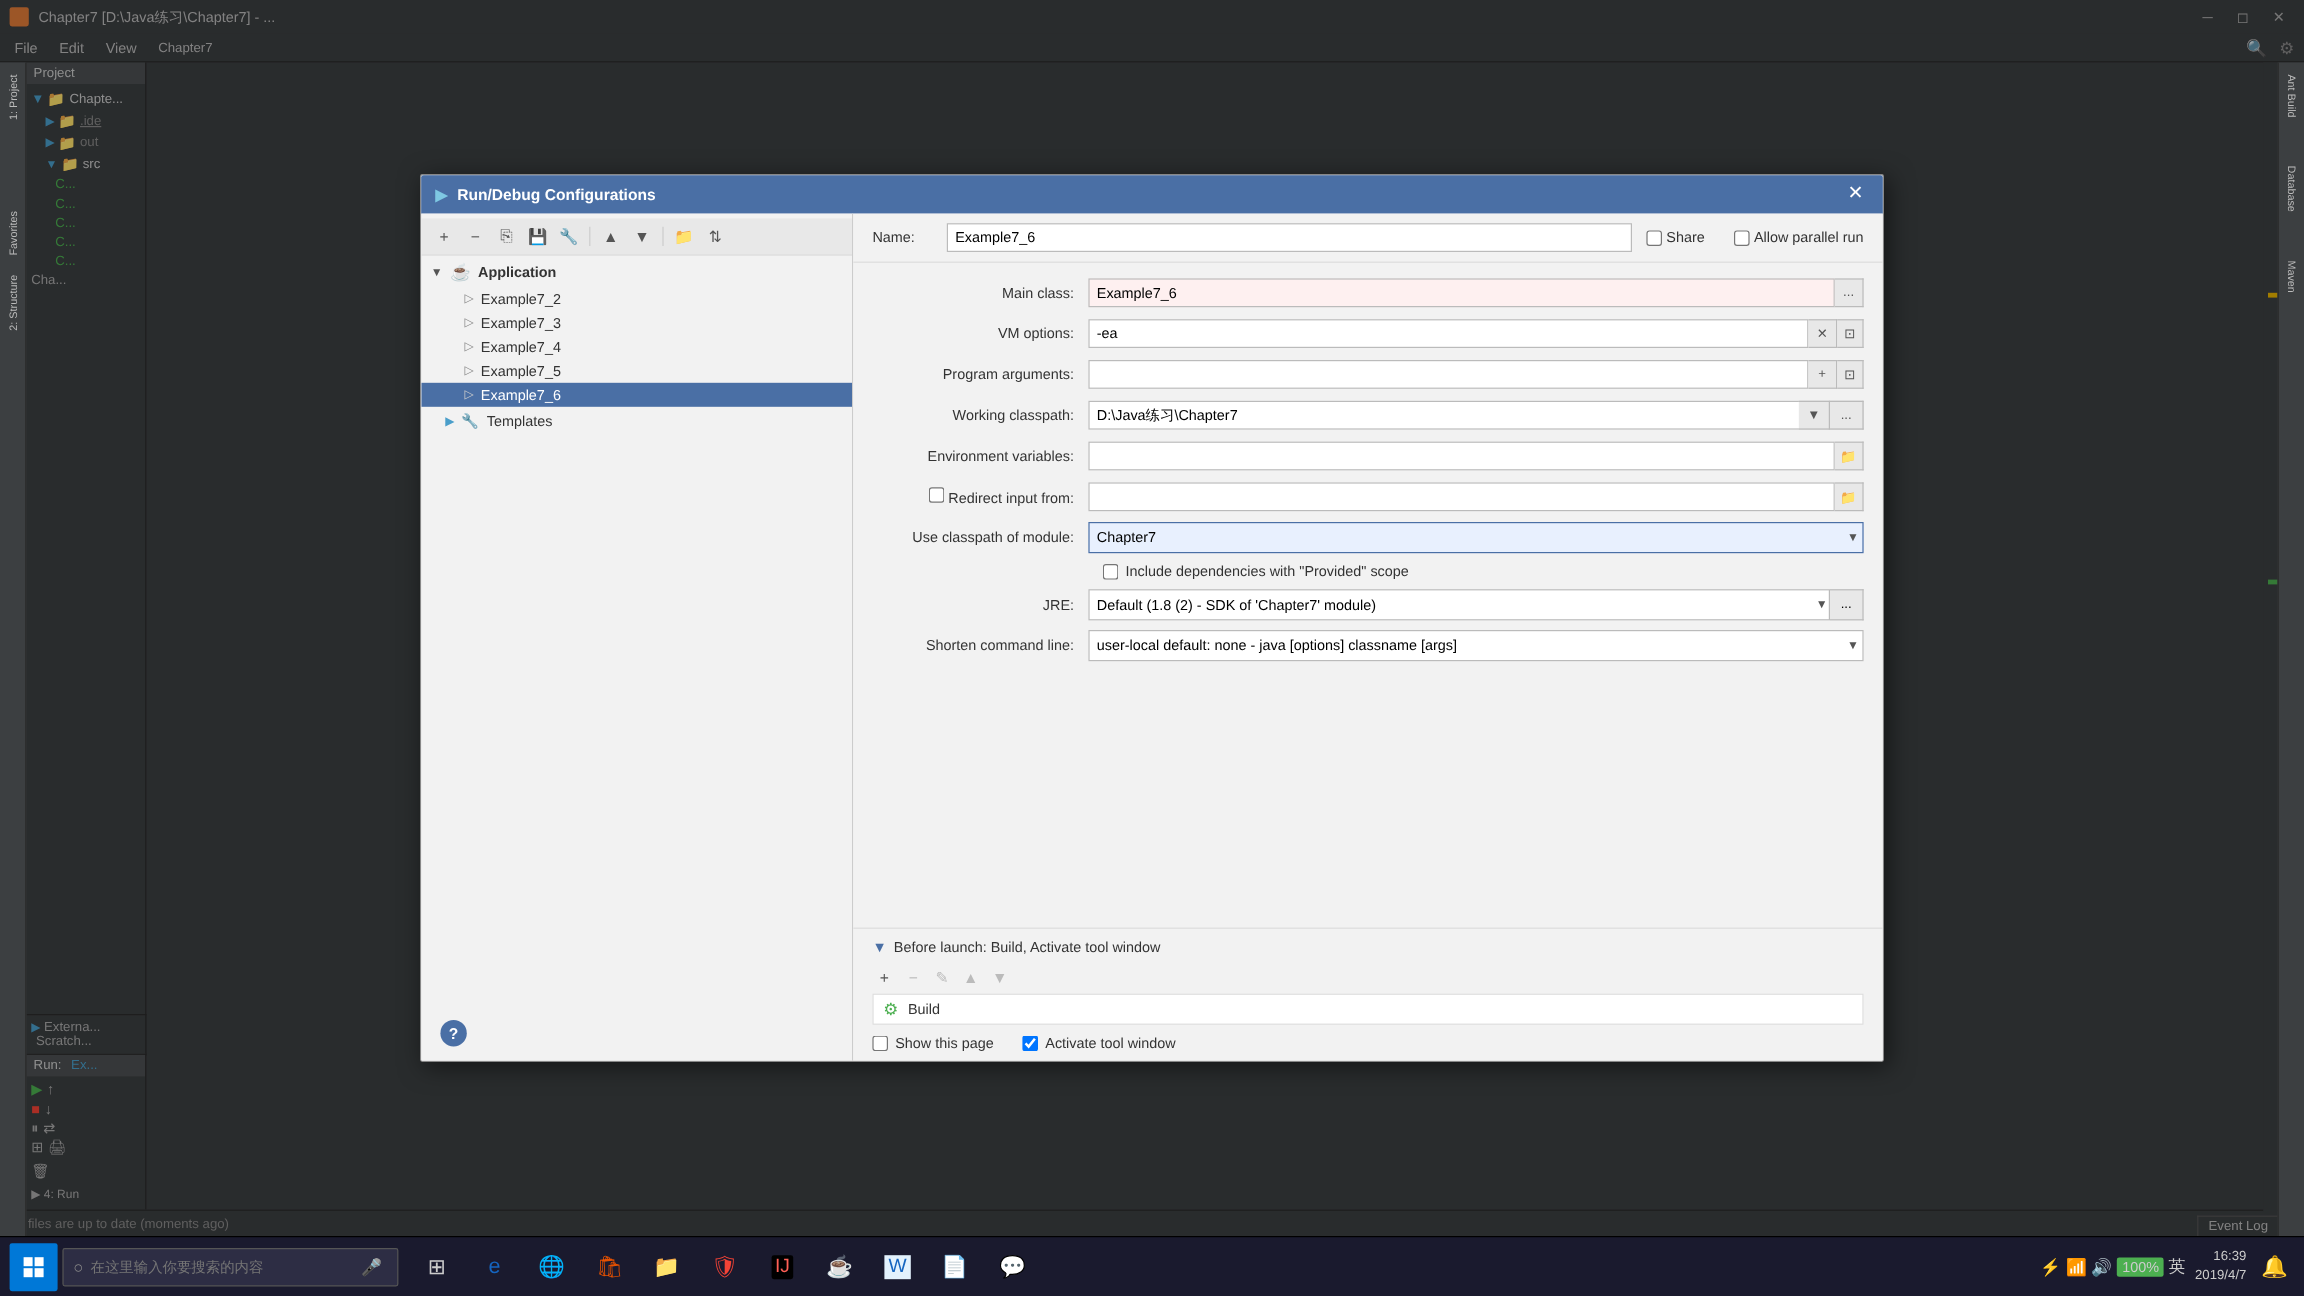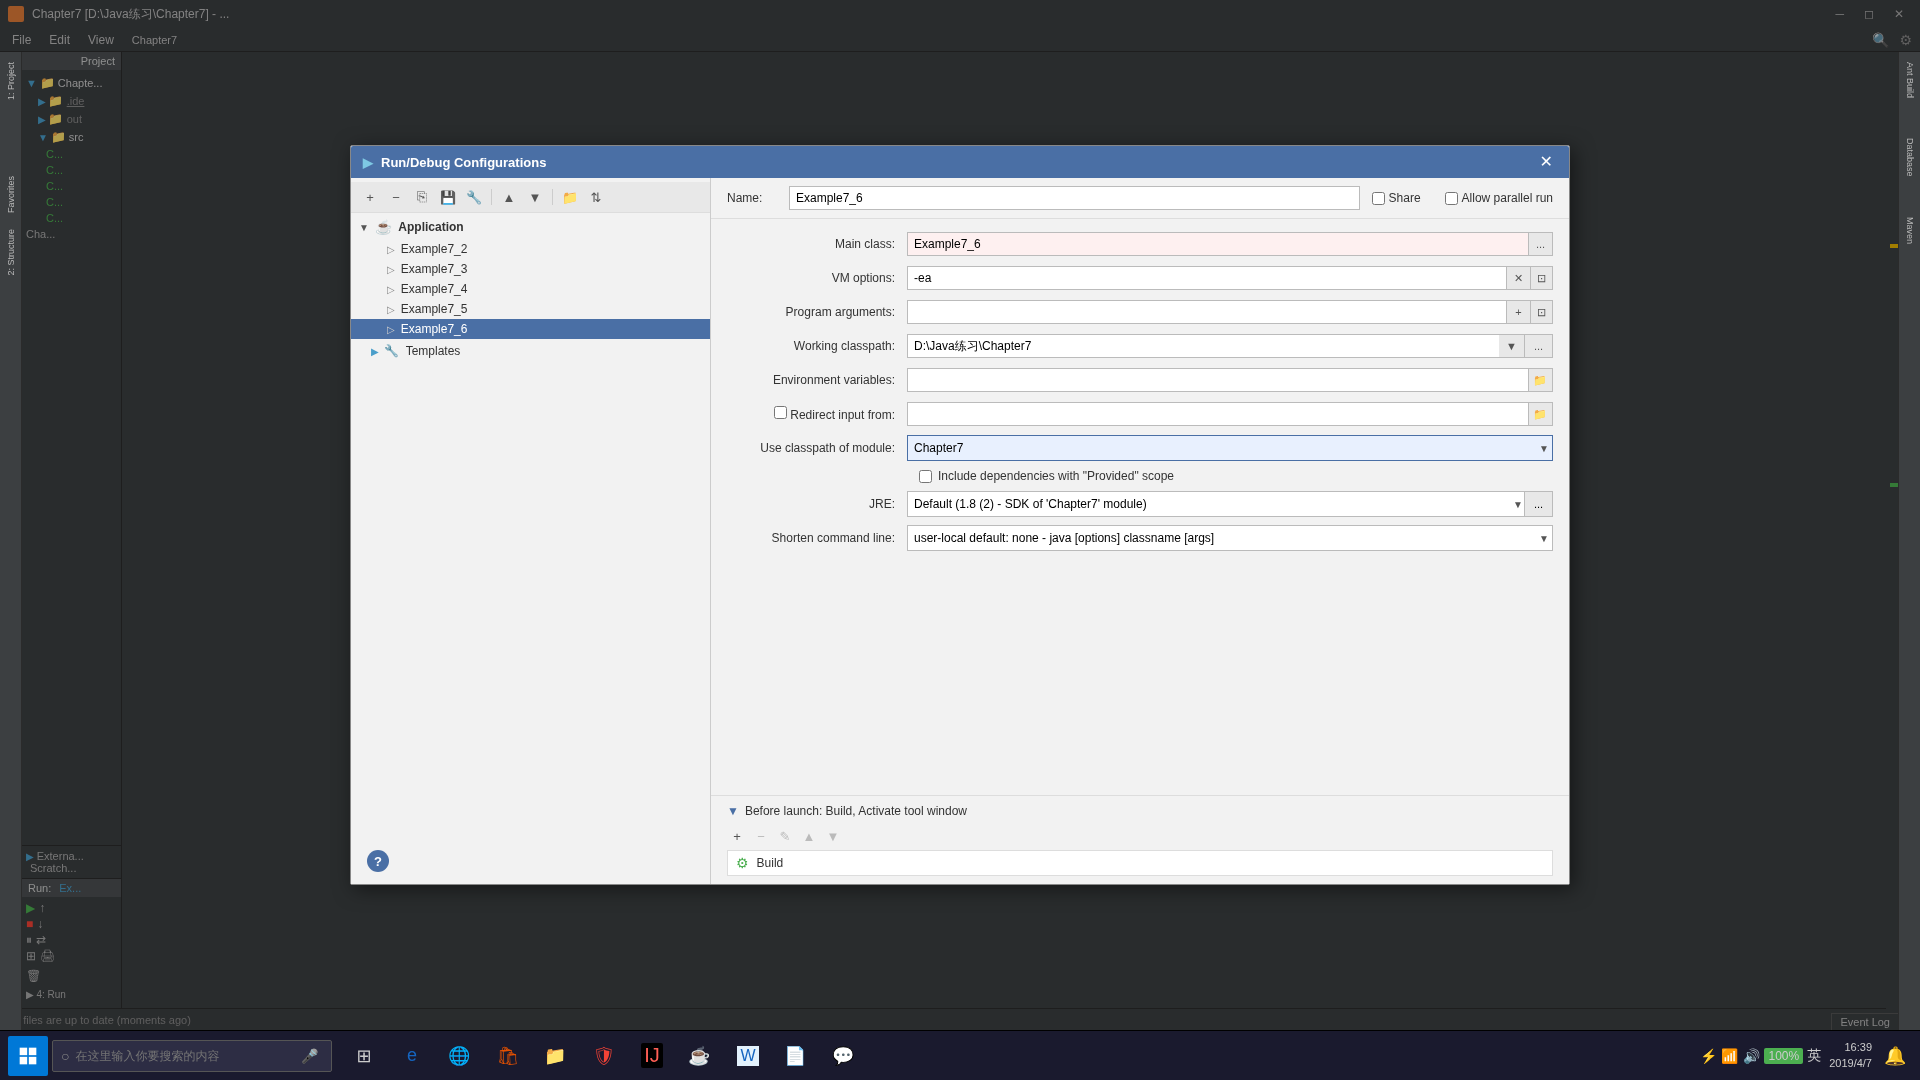--- a/index.html
+++ b/index.html
@@ -740,21 +740,21 @@
   </span>
 </div>
 
 <div style="position:absolute;top:52px;left:0;width:22px;bottom:50px;background:#3c3f41;border-right:1px solid #2b2b2b;display:flex;flex-direction:column;align-items:center;padding-top:8px;gap:12px;z-index:1;">
   <span style="writing-mode:vertical-rl;transform:rotate(180deg);font-size:9px;color:#bbb;cursor:pointer;padding:2px;">1: Project</span>
   <span style="writing-mode:vertical-rl;transform:rotate(180deg);font-size:9px;color:#bbb;cursor:pointer;padding:2px;margin-top:60px;">Favorites</span>
   <span style="writing-mode:vertical-rl;transform:rotate(180deg);font-size:9px;color:#bbb;cursor:pointer;padding:2px;">2: Structure</span>
 </div>
 
 <div style="position:absolute;top:52px;left:22px;width:100px;bottom:200px;background:#3c3f41;border-right:1px solid #2b2b2b;overflow:hidden;">
-  <div style="background:#4c5052;padding:3px 6px;font-size:11px;color:#ccc;display:flex;justify-content:flex-end;">
+  <div style="background:#4c5052;padding:3px 6px;font-size:11px;color:#ccc;display:flex;justify-content:flex-start;">
     <span>Project</span>
   </div>
   <div style="padding:4px 4px;color:#aaa;font-size:11px;">
     <div style="display:flex;align-items:center;gap:3px;padding:2px 0;">
       <span style="color:#4a9eca;">▼</span>
       <span style="color:#e8b400;font-size:12px;">📁</span>
       <span style="color:#ccc;font-size:11px;">Chapte...</span>
     </div>
     <div style="display:flex;align-items:center;gap:3px;padding:2px 0 2px 12px;">
       <span style="color:#4a9eca;font-size:10px;">▶</span>
@@ -1023,20 +1023,30 @@
             <button class="bl-btn">+</button>
             <button class="bl-btn disabled">−</button>
             <button class="bl-btn disabled">✎</button>
             <button class="bl-btn disabled">▲</button>
             <button class="bl-btn disabled">▼</button>
           </div>
           <div class="build-item">
             <span class="build-icon">⚙</span>
             <span>Build</span>
           </div>
+          <div class="bottom-checkboxes">
+            <div class="bottom-checkbox">
+              <input type="checkbox" style="">
+              <span>Show this page</span>
+            </div>
+            <div class="bottom-checkbox">
+              <input type="checkbox" checked="" style="">
+              <span>Activate tool window</span>
+            </div>
+          </div>
         </div>
 
       </div>
     </div>
 
     <div class="help-icon">?</div>
   </div>
 </div>
 
 <div class="taskbar">
@@ -1069,21 +1079,21 @@
     <div class="tb-item">
       <span style="font-size:18px;color:#e65100;">🛍</span>
     </div>
     <div class="tb-item">
       <span style="font-size:18px;color:#e8b400;">📁</span>
     </div>
     <div class="tb-item">
       <span style="font-size:18px;color:#f44336;">🛡</span>
     </div>
     <div class="tb-item">
-      <span style="font-size:20px;background:#000;color:#ff5f56;padding:1px 3px;border-radius:2px;">IJ</span>
+      <span style="font-size:16px;background:#000;color:#ff5f56;padding:1px 3px;border-radius:2px;">IJ</span>
     </div>
     <div class="tb-item">
       <span style="font-size:18px;color:#4caf50;">☕</span>
     </div>
     <div class="tb-item">
       <span style="font-size:16px;color:#1565c0;background:#e3f2fd;padding:1px 3px;">W</span>
     </div>
     <div class="tb-item">
       <span style="font-size:18px;color:#f44336;">📄</span>
     </div>

